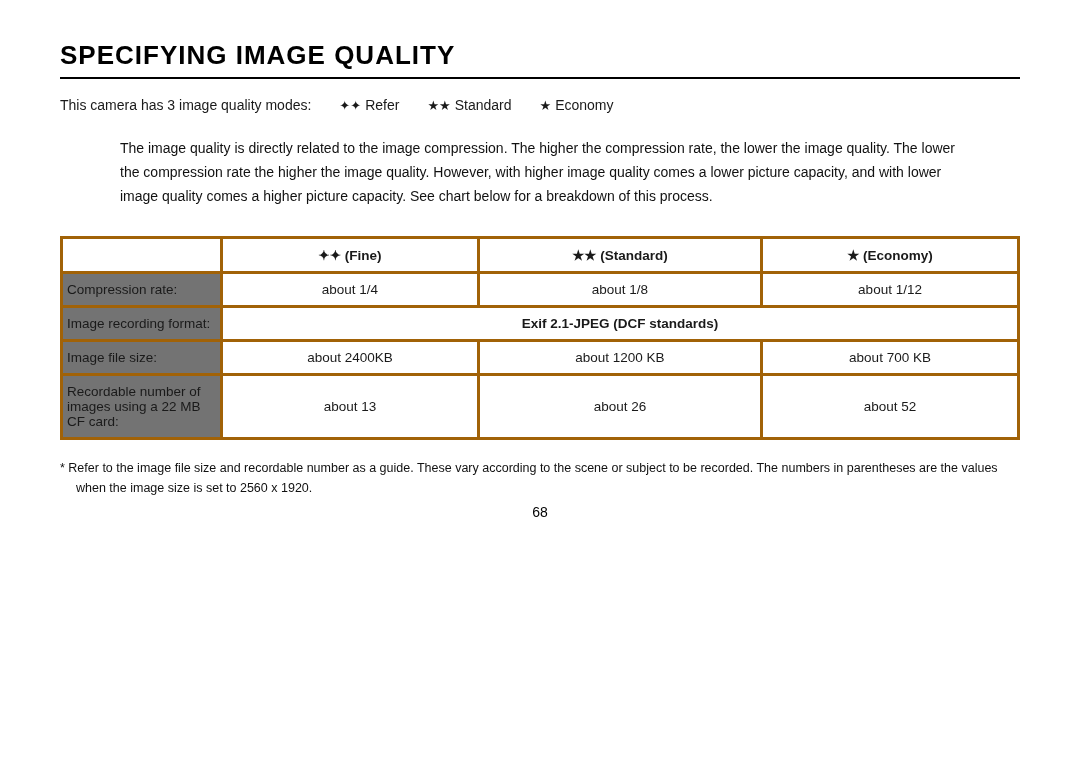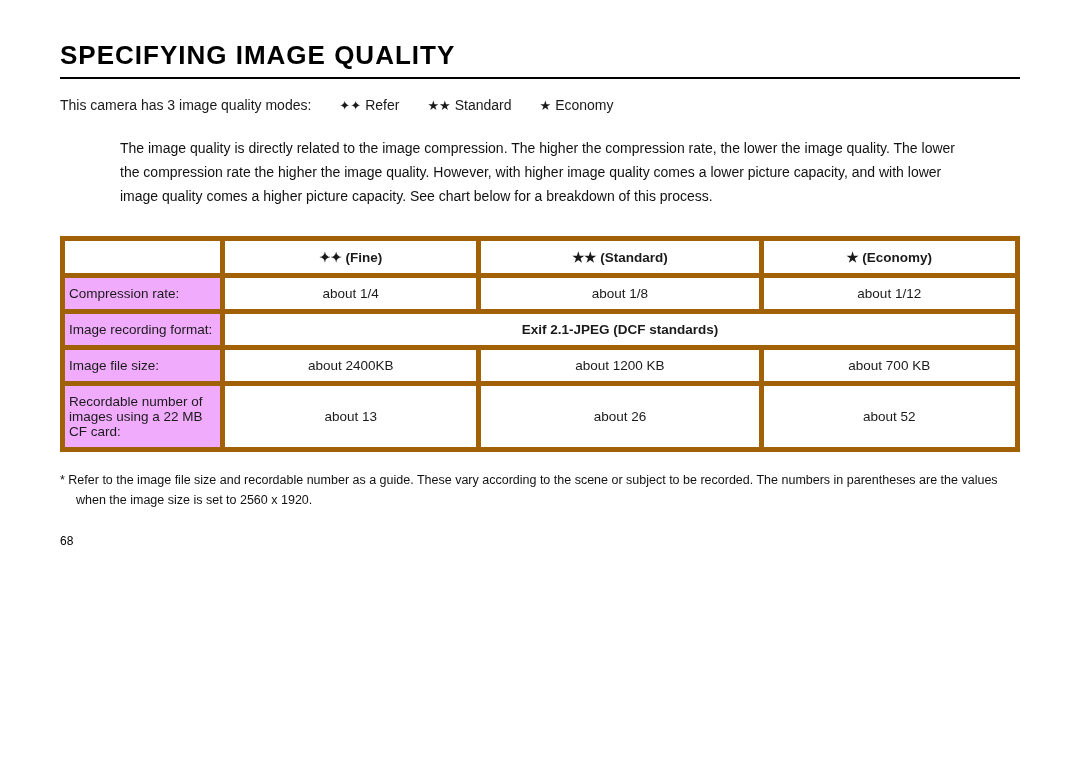--- a/index.html
+++ b/index.html
@@ -63,35 +63,35 @@
       margin-bottom: 18px;
     }
 
     table {
       border-collapse: collapse;
       width: 100%;
       font-size: 13.5px;
     }
 
     table th, table td {
-      border: 5px solid #a16207;
+      border: 3px solid #a16207;
       padding: 8px 4px;
       text-align: center;
       vertical-align: middle;
     }
 
     table th {
       font-weight: bold;
       background: #fff;
     }
 
     table td.row-label {
       text-align: left;
       font-weight: normal;
-      background: #f0abfc;
+      background: #737373;
       width: 160px;
     }
 
     table td.spanning {
       text-align: center;
       font-weight: bold;
     }
 
     .header-empty {
       background: #fff;
@@ -101,23 +101,24 @@
 
     .footnote {
       font-size: 12.5px;
       line-height: 1.6;
       color: #111;
       padding-left: 16px;
       text-indent: -16px;
     }
 
     .page-number {
-      font-size: 12px;
-      margin-top: 24px;
+      font-size: 14px;
+      margin-top: 6px;
       color: #000;
+      text-align: center;
     }
   </style>
 </head>
 <body>
 
 <h1 class="page-title">SPECIFYING IMAGE QUALITY</h1>
 <hr class="title-rule">
 
 <div class="quality-modes-row">
   <span>This camera has 3 image quality modes:</span>

